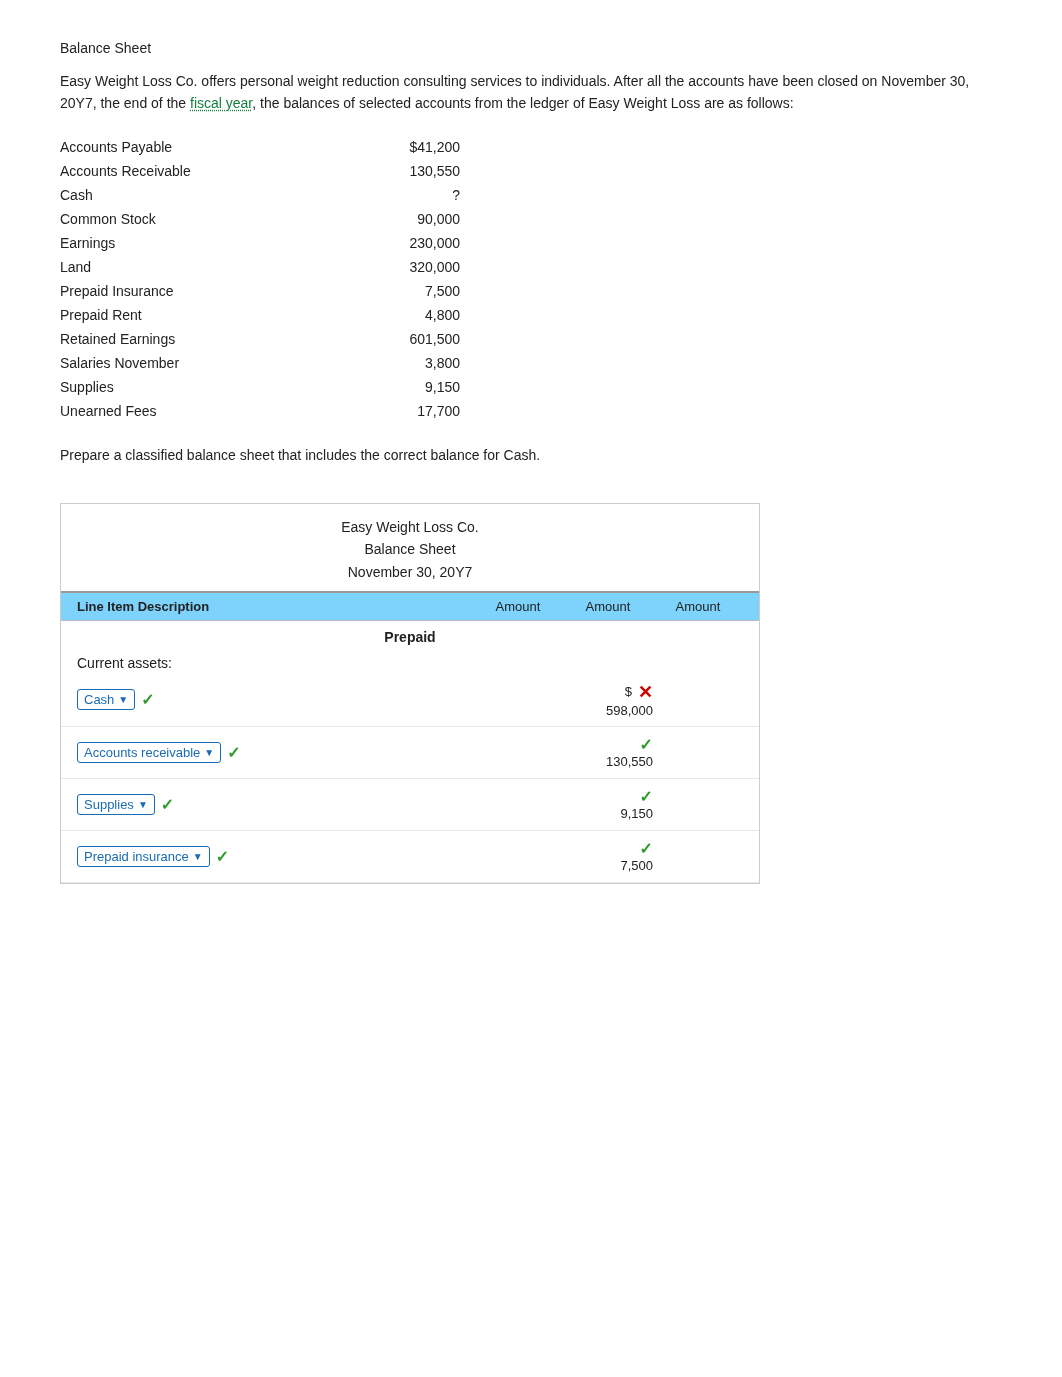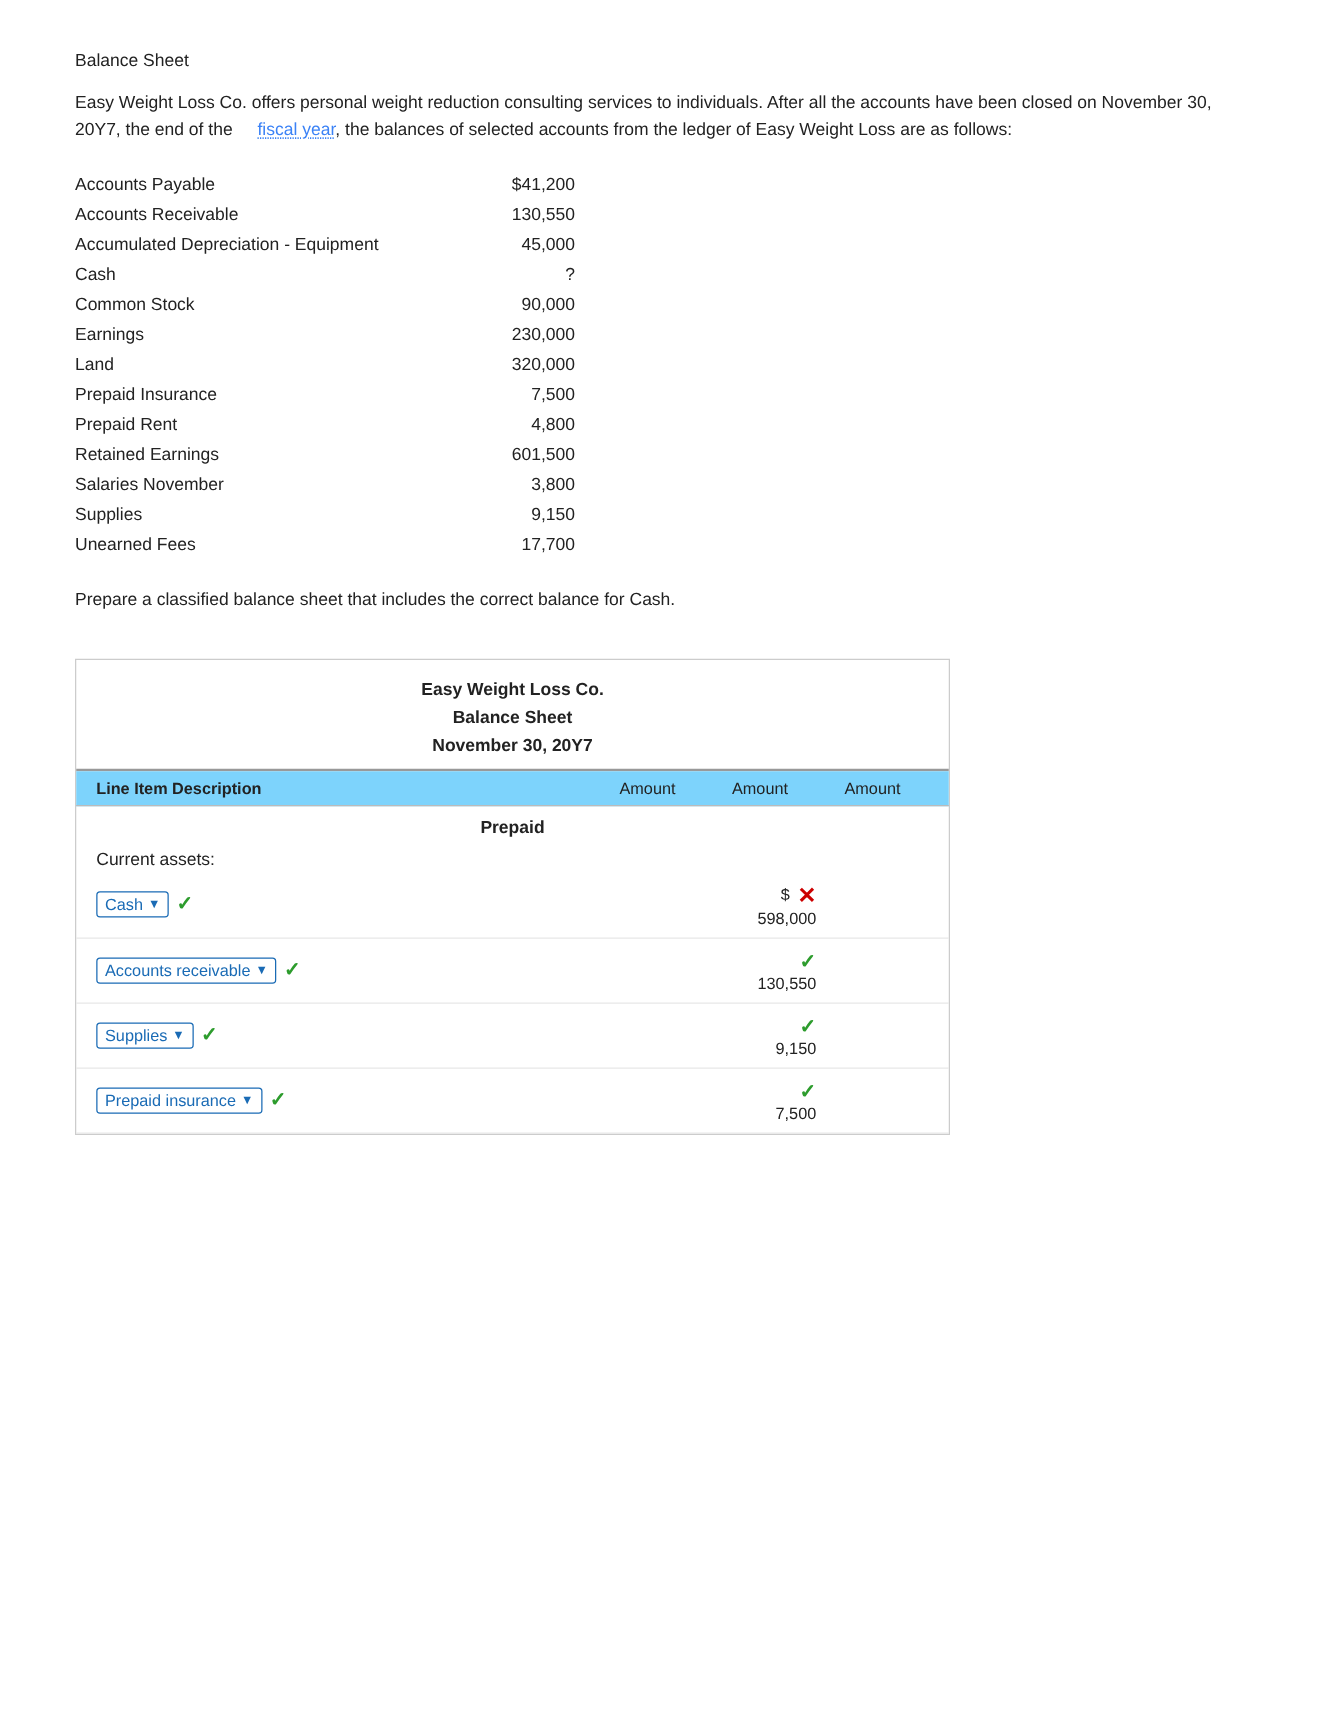--- a/index.html
+++ b/index.html
@@ -15,24 +15,23 @@
     .section-title {
       font-size: 14px;
       margin-bottom: 14px;
     }
     .intro-text {
       font-size: 14px;
       line-height: 1.6;
       margin-bottom: 20px;
     }
     .intro-text .highlight {
-      color: #3b82f6;
+      color: #15803d;
       text-decoration: underline;
       text-decoration-style: dotted;
-      margin-left: 16px;
     }
     .account-table {
       margin-bottom: 24px;
       width: 480px;
     }
     .account-table .account-row {
       display: flex;
       align-items: baseline;
       padding: 4px 0;
     }
@@ -55,21 +54,21 @@
       border: 1px solid #ccc;
       width: 700px;
       margin-top: 10px;
     }
     .bs-header {
       text-align: center;
       padding: 12px 0 8px;
       border-bottom: 2px solid #999;
     }
     .bs-header-line {
-      font-weight: bold;
+      font-weight: normal;
       font-size: 14px;
       line-height: 1.6;
     }
     .bs-columns {
       display: flex;
       align-items: center;
       padding: 6px 16px;
       border-bottom: 1px solid #bbb;
       background: #7dd3fc;
     }
@@ -166,24 +165,20 @@
 </div>
 
 <div class="account-table">
 <div class="account-row">
       <div class="account-name">Accounts Payable</div>
       <div class="account-value">$41,200</div>
     </div>
     <div class="account-row">
       <div class="account-name">Accounts Receivable</div>
       <div class="account-value">130,550</div>
-    </div>
-    <div class="account-row">
-      <div class="account-name">Accumulated Depreciation - Equipment</div>
-      <div class="account-value">45,000</div>
     </div>
     <div class="account-row">
       <div class="account-name">Cash</div>
       <div class="account-value">?</div>
     </div>
     <div class="account-row">
       <div class="account-name">Common Stock</div>
       <div class="account-value">90,000</div>
     </div>
     <div class="account-row">

